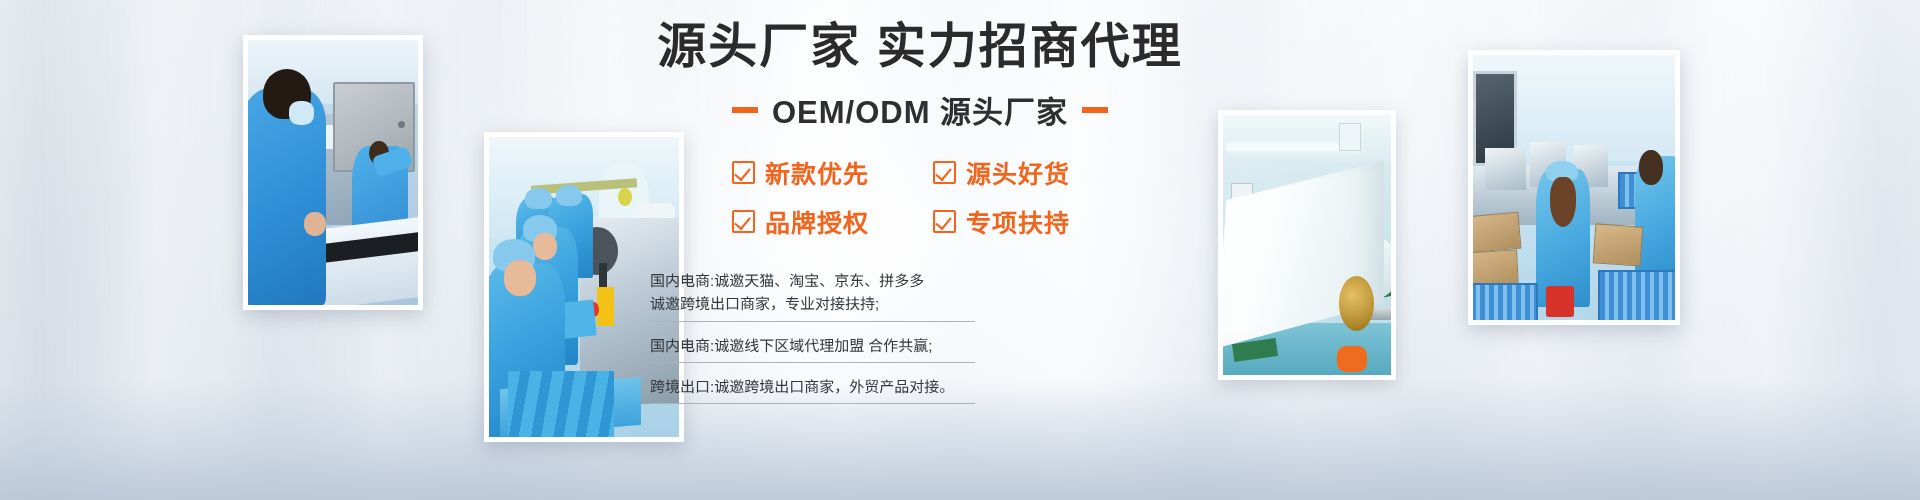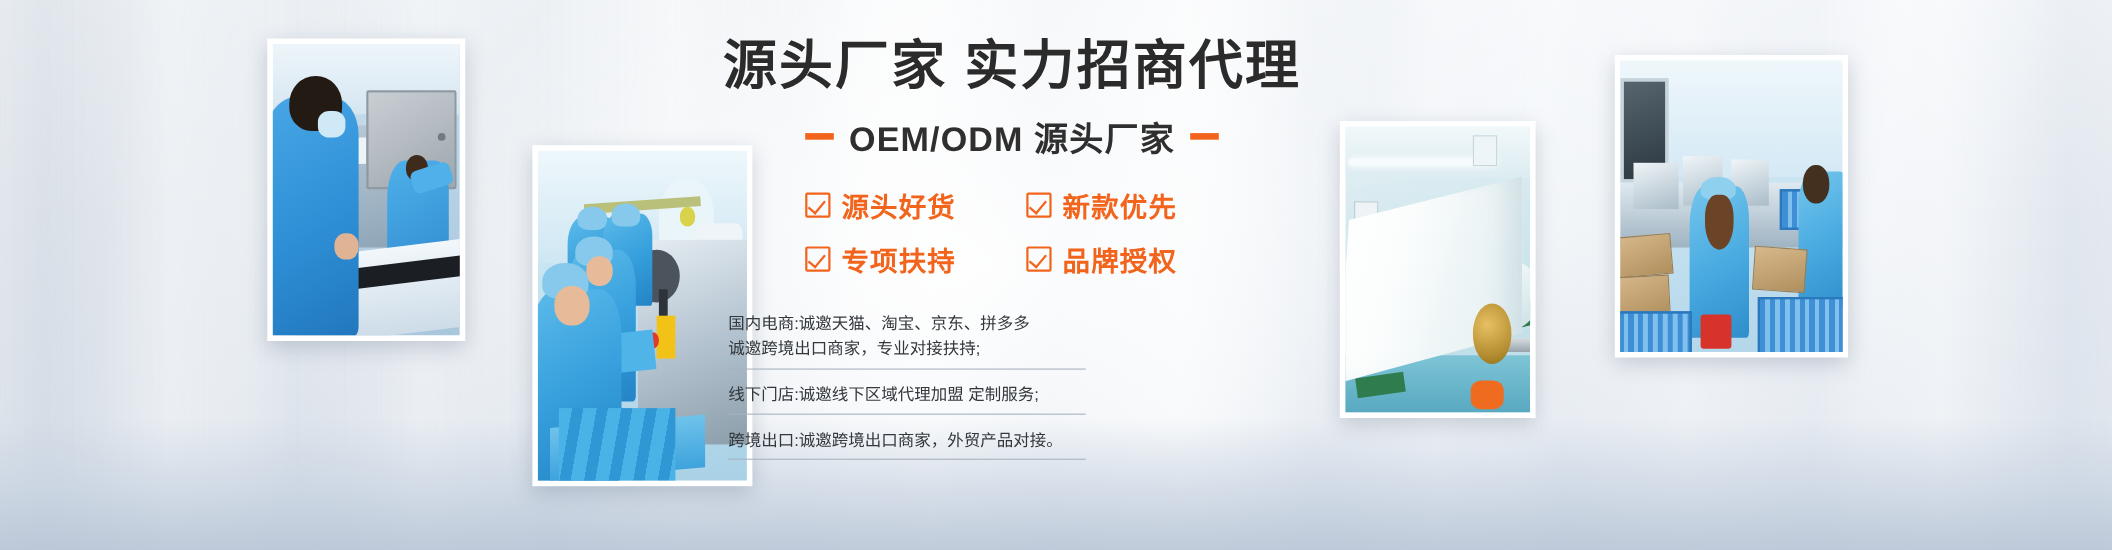--- a/index.html
+++ b/index.html
@@ -174,21 +174,21 @@
   .p4 .b3 { left:60%; top:64%; width:24%; height:15%; transform:rotate(4deg); }
   .p4 .crate { position:absolute; background:repeating-linear-gradient(90deg,#3f8fd6 0 5px,#7fc0ec 5px 9px), #2f7fc4; border:2px solid #2c78bd; }
   .p4 .c1 { left:-2%; bottom:-2%; width:34%; height:16%; }
   .p4 .c2 { right:-2%; bottom:-1%; width:40%; height:20%; }
   .p4 .c3 { right:2%; top:44%; width:26%; height:14%; }
 
   
   .copy {
     position: absolute;
     left: 640px;
-    top: 36px;
+    top: 22px;
     width: 560px;
     z-index: 5;
   }
 
   .headline {
     font-size: 49px;
     line-height: 1.0;
     font-weight: 700;
     color: #2b2b2b;
     letter-spacing: 2px;
@@ -253,21 +253,21 @@
     border-bottom: 2.5px solid #f2641c;
     transform: rotate(40deg);
   }
   .feature-label {
     font-size: 25px;
     font-weight: 700;
     color: #f2641c;
     letter-spacing: 1px;
   }
 
-  .details { margin: 16px; padding: 0 0 0 6px; }
+  .details { margin: 4px; padding: 0 0 0 6px; }
   .detail-row {
     padding: 0 0 5px 0;
     margin-bottom: 12px;
     border-bottom: 1px solid #a9b4be;
     max-width: 325px;
   }
   .detail-row:last-child { margin-bottom: 0; }
   .detail-line {
     font-size: 15px;
     line-height: 1.55;
@@ -384,43 +384,43 @@
 
     <div class="subline">
       <span class="dash"></span>
       <span class="subline-text">OEM/ODM 源头厂家</span>
       <span class="dash"></span>
     </div>
 
     <div class="features">
       <div class="feature">
         <span class="check-box"></span>
-        <span class="feature-label">源头好货</span>
+        <span class="feature-label">新款优先</span>
       </div>
       <div class="feature">
         <span class="check-box"></span>
-        <span class="feature-label">新款优先</span>
+        <span class="feature-label">源头好货</span>
+      </div>
+      <div class="feature">
+        <span class="check-box"></span>
+        <span class="feature-label">品牌授权</span>
       </div>
       <div class="feature">
         <span class="check-box"></span>
         <span class="feature-label">专项扶持</span>
-      </div>
-      <div class="feature">
-        <span class="check-box"></span>
-        <span class="feature-label">品牌授权</span>
       </div>
     </div>
 
     <div class="details">
       <div class="detail-row">
         <div class="detail-line">国内电商:诚邀天猫、淘宝、京东、拼多多</div>
         <div class="detail-line">诚邀跨境出口商家，专业对接扶持;</div>
       </div>
       <div class="detail-row">
-        <div class="detail-line">线下门店:诚邀线下区域代理加盟 定制服务;</div>
+        <div class="detail-line">国内电商:诚邀线下区域代理加盟 合作共赢;</div>
       </div>
       <div class="detail-row">
         <div class="detail-line">跨境出口:诚邀跨境出口商家，外贸产品对接。</div>
       </div>
     </div>
 
   </div>
 </div>
 
 </body></html>

